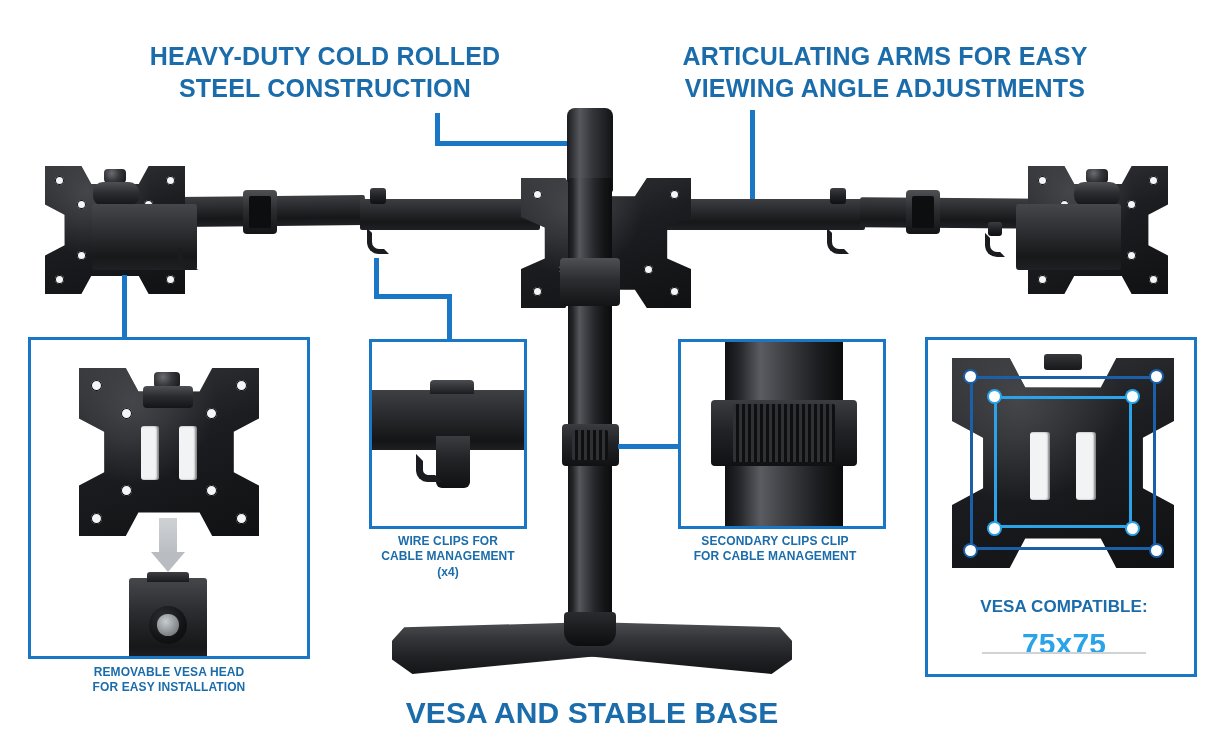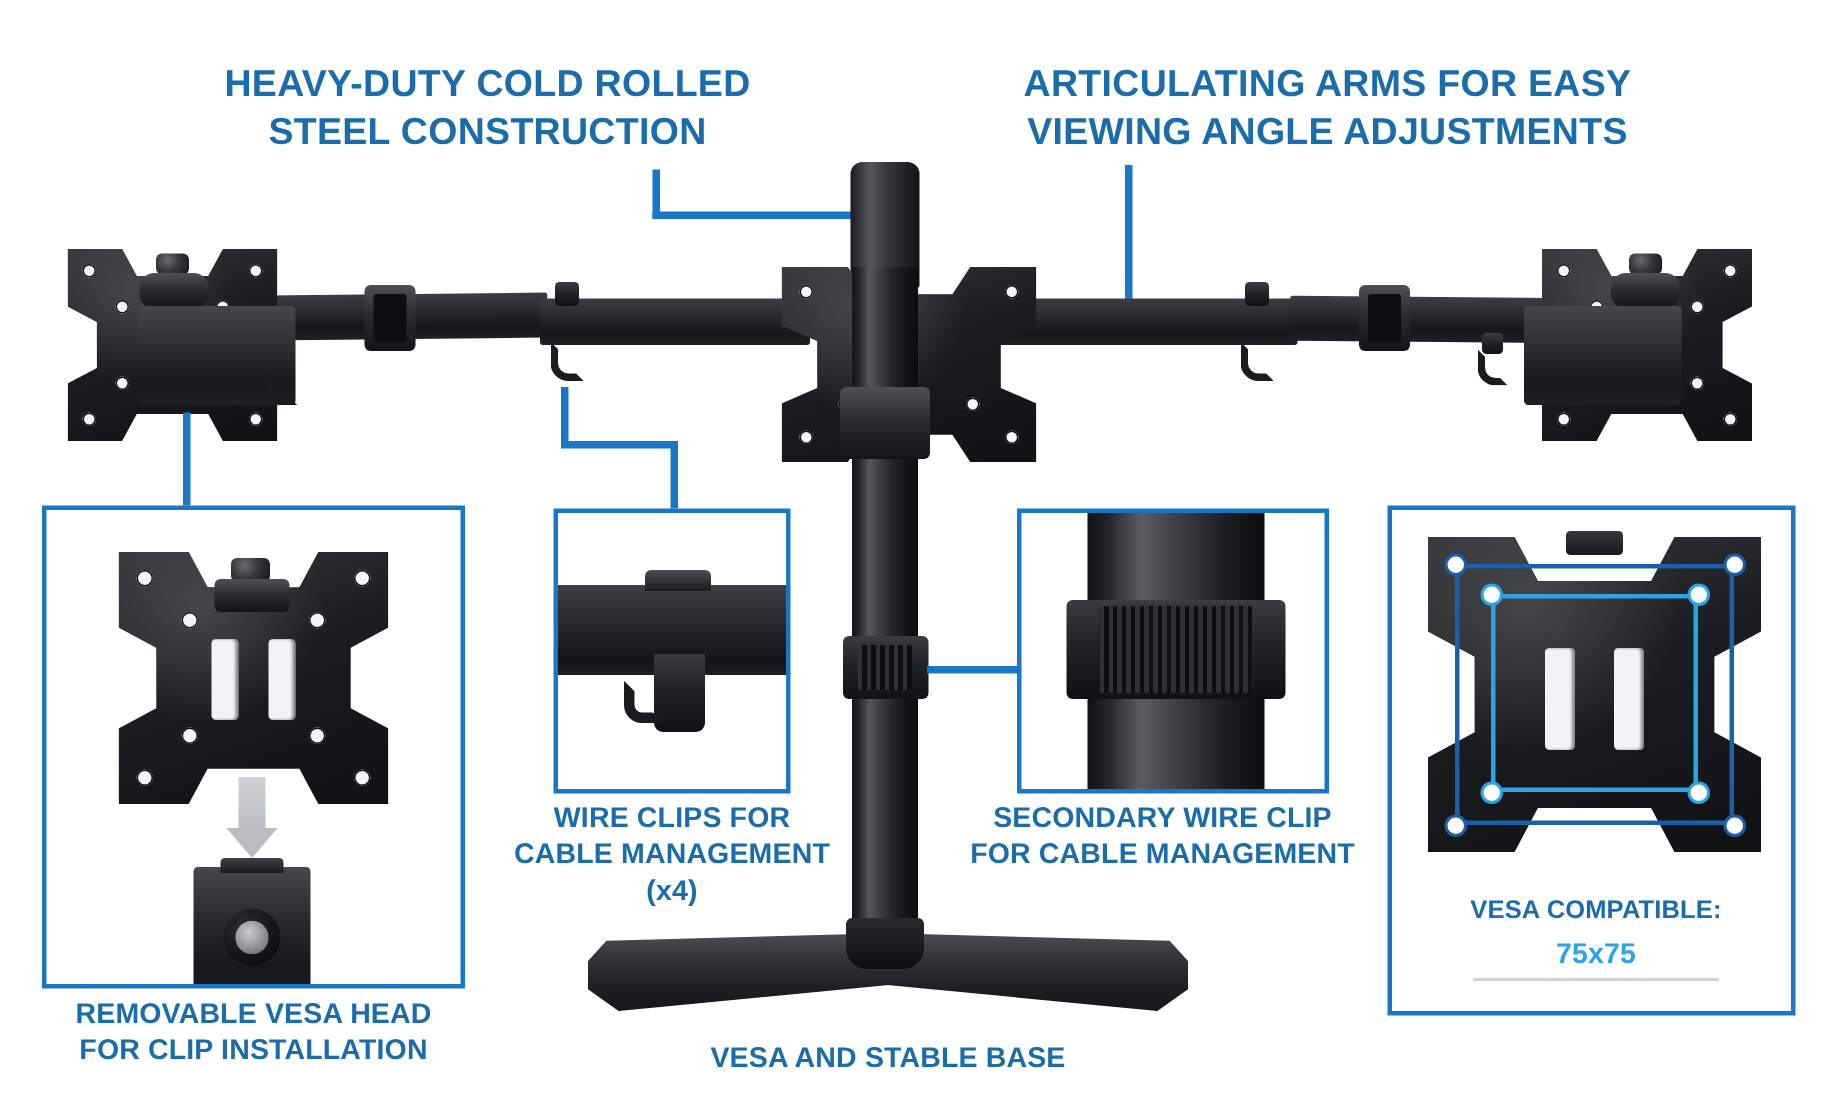--- a/index.html
+++ b/index.html
@@ -28,27 +28,27 @@
     line-height: 1.28;
     letter-spacing: 0.2px;
     text-align: center;
     white-space: pre-line;
     -webkit-font-smoothing: antialiased;
   }
   .cap {
     position: absolute;
     color: #1b6cab;
     font-weight: bold;
-    font-size: 19px;
+    font-size: 12px;
     line-height: 1.28;
     letter-spacing: 0.1px;
     text-align: center;
     white-space: pre-line;
   }
-  .cap.big { font-size: 19px; }
+  .cap.big { font-size: 30px; }
 
   
   .lineH, .lineV {
     position: absolute;
     background: #1a77c6;
   }
   .lineH { height: 5px; }
   .lineV { width: 5px; }
 
   
@@ -338,21 +338,21 @@
                   background:linear-gradient(180deg,#3d3f42,#1a1b1d); border-radius:3px 3px 0 0;"></div>
       <div class="bolt" style="left:20px; top:28px; width:38px; height:38px;">
           <i></i>
         </div>
     </div>
   </div>
 
   <div class="lineV" style="left:122px; top:275px; height:62px;"></div>
 
   <div class="cap" style="left:28px; top:665px; width:282px;">REMOVABLE VESA HEAD
-FOR CLIP INSTALLATION</div>
+FOR EASY INSTALLATION</div>
 
   <div class="panel" style="left:369px; top:339px; width:158px; height:190px;">
     <div style="position:absolute; left:-14px; top:48px; width:186px; height:60px;
                 background:linear-gradient(180deg,#3e4043 0%,#2a2b2e 40%,#141517 85%,#1e1f22 100%);"></div>
     <div style="position:absolute; left:58px; top:38px; width:44px; height:14px;
                 background:linear-gradient(180deg,#4a4c50,#1b1c1f); border-radius:4px 4px 0 0;"></div>
     <div style="position:absolute; left:64px; top:94px; width:34px; height:52px;
                 background:linear-gradient(180deg,#3a3c3f 0%,#222326 45%,#101113 100%);
                 border-radius:0 0 6px 6px;"></div>
     <div class="hook" style="left:44px; top:112px; width:26px; height:28px; border-width:7px;"></div>
@@ -368,21 +368,21 @@
 
   <div class="panel" style="left:678px; top:339px; width:208px; height:190px;">
     <div style="position:absolute; left:44px; top:-10px; width:118px; height:212px;
                 background:linear-gradient(90deg,#0f1012 0%,#25262a 12%,#5a5c61 30%,#3c3e42 52%,#1d1e21 78%,#0b0c0d 100%);"></div>
     <div class="ribwrap" style="left:30px; top:58px; width:146px; height:66px;"></div>
     <div class="ribbed" style="left:52px; top:62px; width:102px; height:58px;"></div>
   </div>
 
   <div class="lineH" style="left:618px; top:444px; width:62px;"></div>
 
-  <div class="cap" style="left:640px; top:534px; width:270px;">SECONDARY WIRE CLIP
+  <div class="cap" style="left:640px; top:534px; width:270px;">SECONDARY CLIPS CLIP
 FOR CABLE MANAGEMENT</div>
 
   <div class="panel" style="left:925px; top:337px; width:272px; height:340px;">
 
     <div class="vesa" style="left:24px; top:18px; width:222px; height:210px; background:transparent;">
       <div class="vesa-body"></div>
       <div class="slot" style="left:78px; top:74px; width:20px; height:68px;"></div>
       <div class="slot" style="right:78px; top:74px; width:20px; height:68px;"></div>
       <div style="position:absolute; left:92px; top:-4px; width:38px; height:16px;
                   background:linear-gradient(180deg,#35373a,#17181a); border-radius:3px;"></div>

